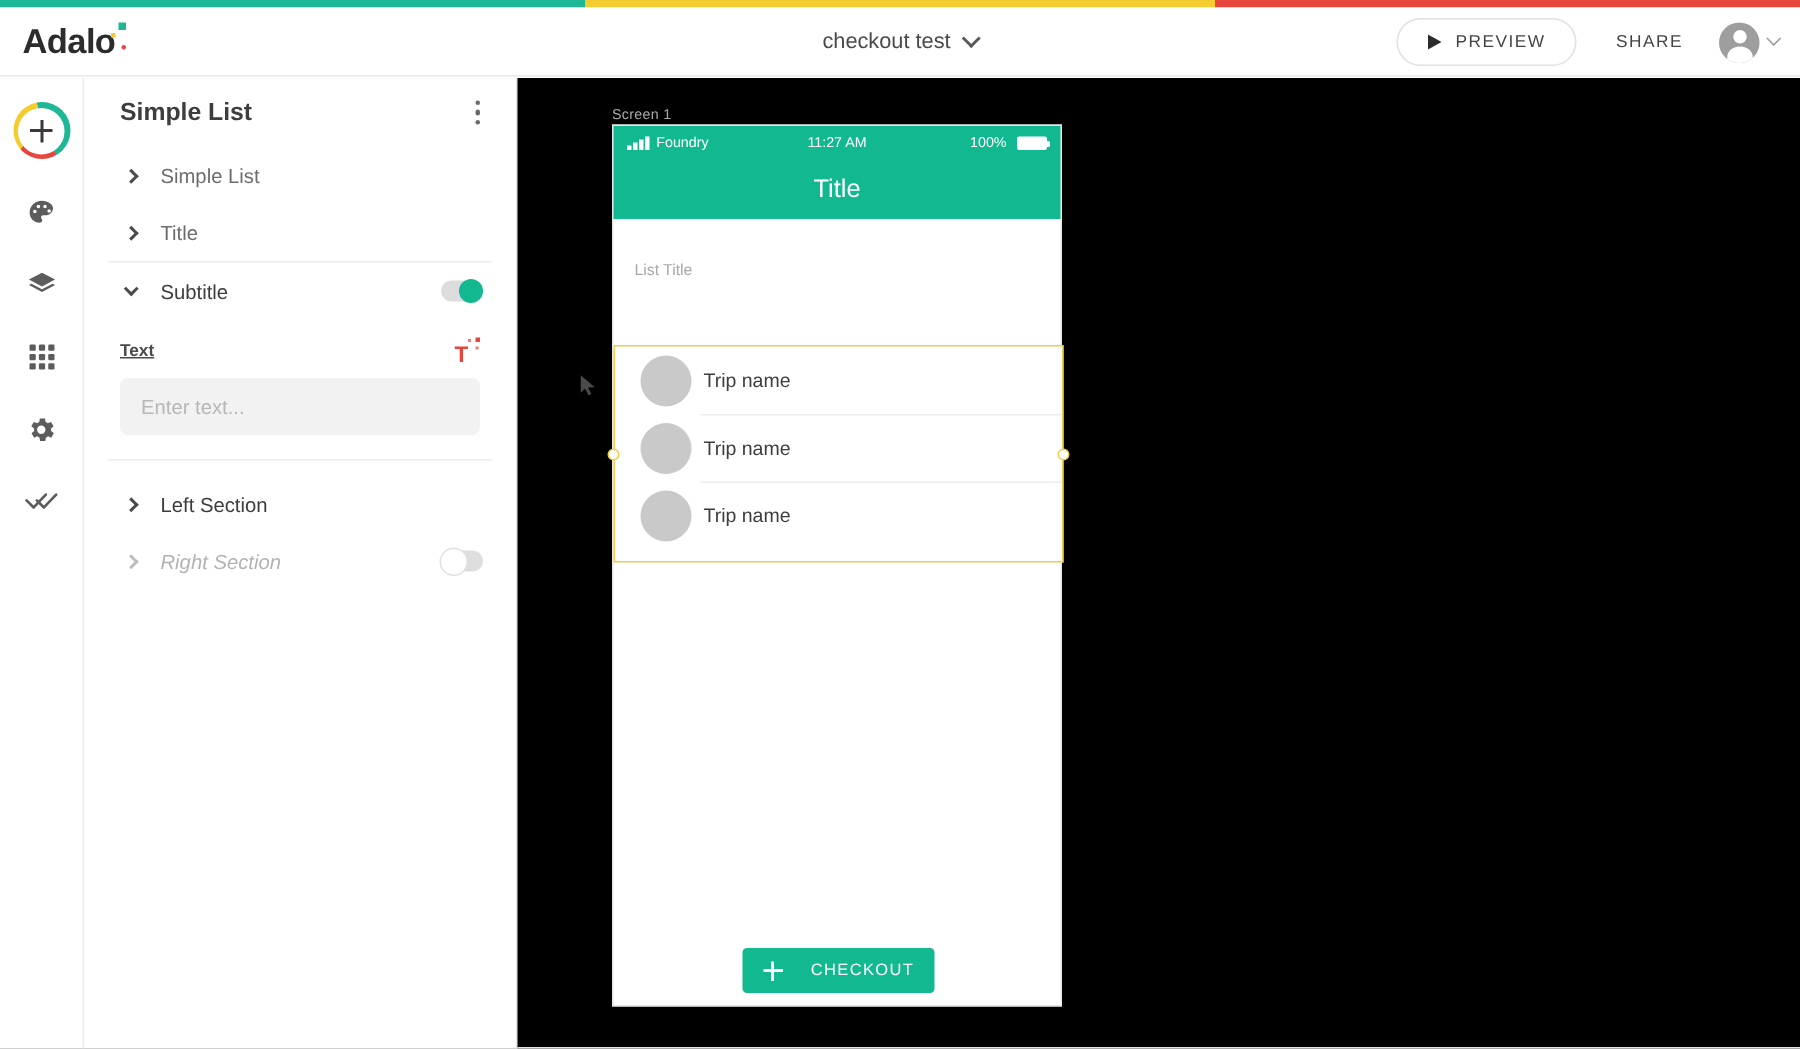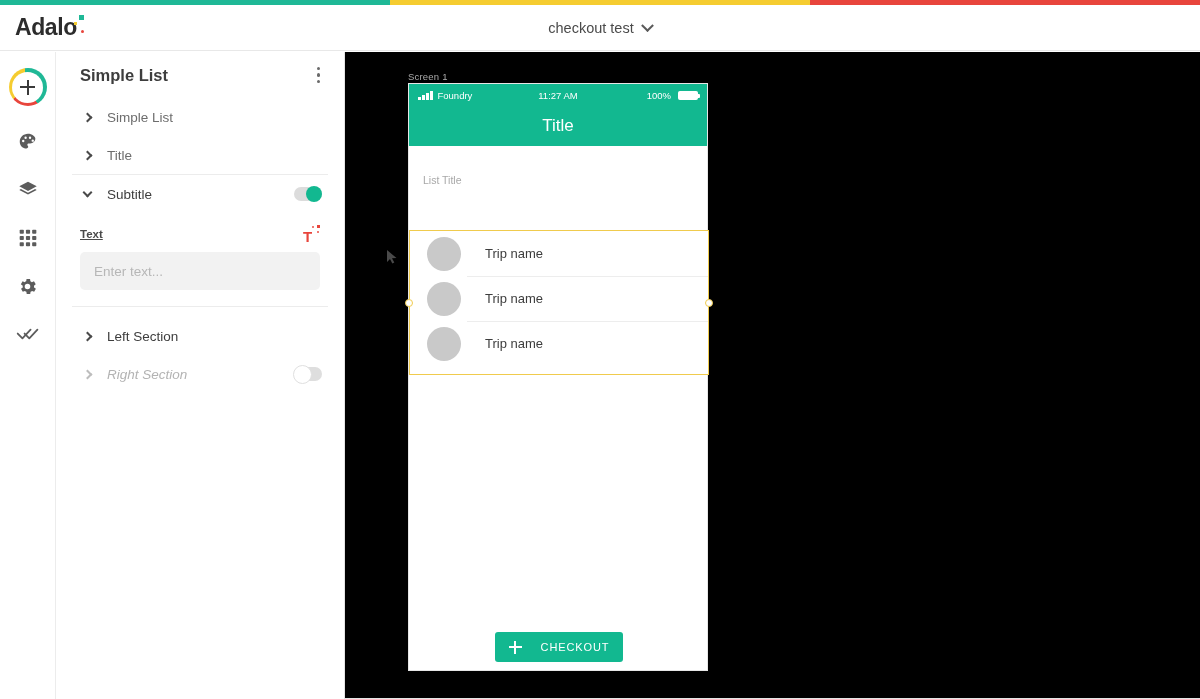--- a/index.html
+++ b/index.html
@@ -159,21 +159,21 @@
 
   .list-sel {
     position: absolute; left: 0px; top: 146px; width: 300px; height: 145px;
     border: 1.5px solid #f0cb4d; background: #fff; box-sizing: border-box;
   }
   .list-item { height: 45px; display: flex; align-items: center; padding: 0 0 0 17px; position: relative; }
   .list-item + .list-item::before {
     content:""; position:absolute; left:57px; right:0; top:0; height:1px; background:#ededed;
   }
   .avatar-circle { width: 34px; height: 34px; border-radius: 50%; background: #c9c9c9; flex: none; }
-  .trip-name { margin-left: 24px; font-size: 13px; color: #3d3d3d; }
+  .trip-name { margin-left: 8px; font-size: 13px; color: #3d3d3d; }
 
   .handle {
     position: absolute; width: 8px; height: 8px; border-radius: 50%;
     background: #fff; border: 1.5px solid #f0cb4d; top: 50%; margin-top: -4px;
   }
   .handle.left  { left: -5px; }
   .handle.right { right: -5px; }
 
   .checkout-btn {
     position: absolute; left: 86px; top: 548px; width: 128px; height: 30px;
@@ -205,20 +205,33 @@
       <span class="logo-dot-g"></span>
       <span class="logo-dot-y"></span>
       <span class="logo-dot-r"></span>
     </div>
 
     <div class="proj-title-wrap">
       <span class="proj-title">checkout test</span>
       <span class="chev-down"></span>
     </div>
 
+    <div class="top-right">
+      <div class="preview-btn">
+        <span class="play-tri"></span>
+        <span class="preview-label">PREVIEW</span>
+      </div>
+      <div class="share-btn">
+        <span class="share-label">SHARE</span>
+      </div>
+      <div class="avatar-wrap">
+        <span class="avatar"></span>
+        <span class="chev-sm"></span>
+      </div>
+    </div>
   </div>
 
   <div class="rail">
     <div class="add-ring">
       <div class="add-ring-inner">
         <span class="plus-v"></span>
           <span class="plus-h"></span>
       </div>
     </div>
 

